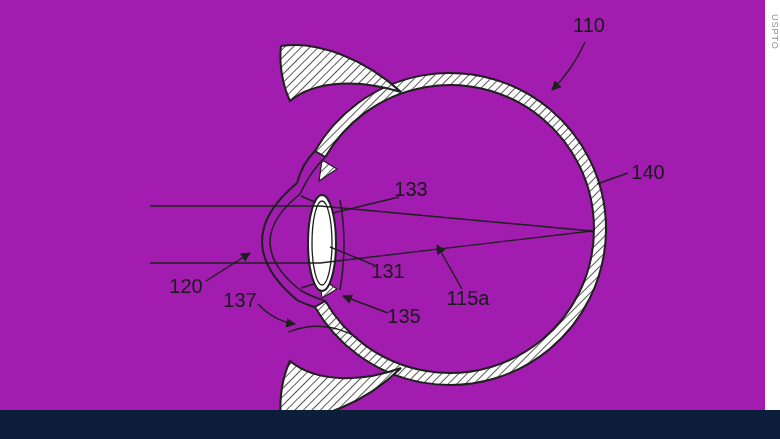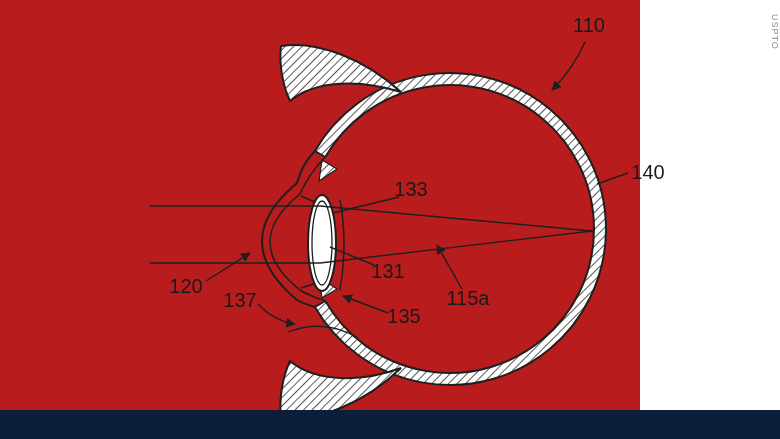--- a/index.html
+++ b/index.html
@@ -6,23 +6,23 @@
     margin: 0;
     padding: 0;
     background: #ffffff;
     width: 780px;
     height: 439px;
     overflow: hidden;
     font-family: "Liberation Sans", sans-serif;
   }
   .stage {
     position: relative;
-    width: 640px;
+    width: 765px;
     height: 439px;
-    background: #b91c1c;
+    background: #a21caf;
   }
   svg.fig {
     display: block;
     position: absolute;
     top: 0;
     left: 0;
   }
   .footer-bar {
     position: absolute;
     left: 0;

